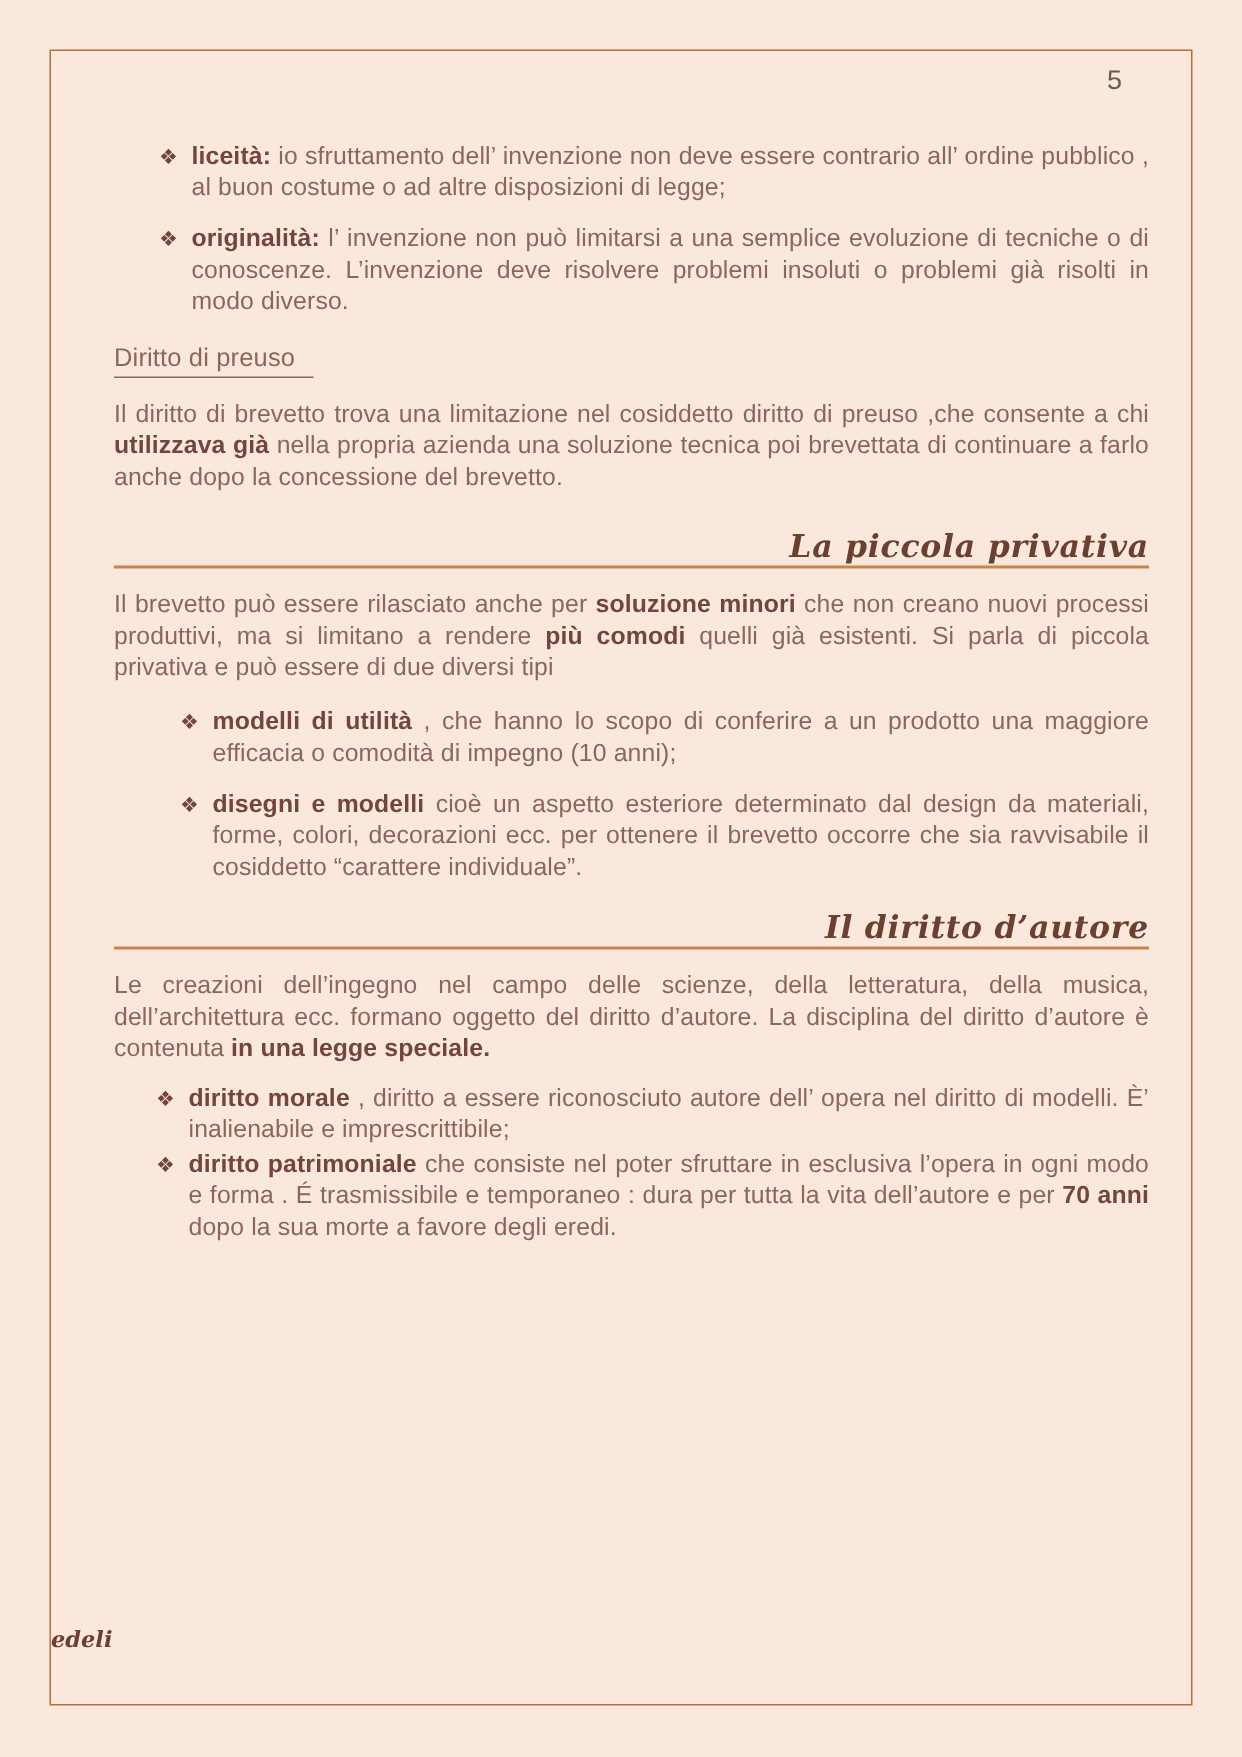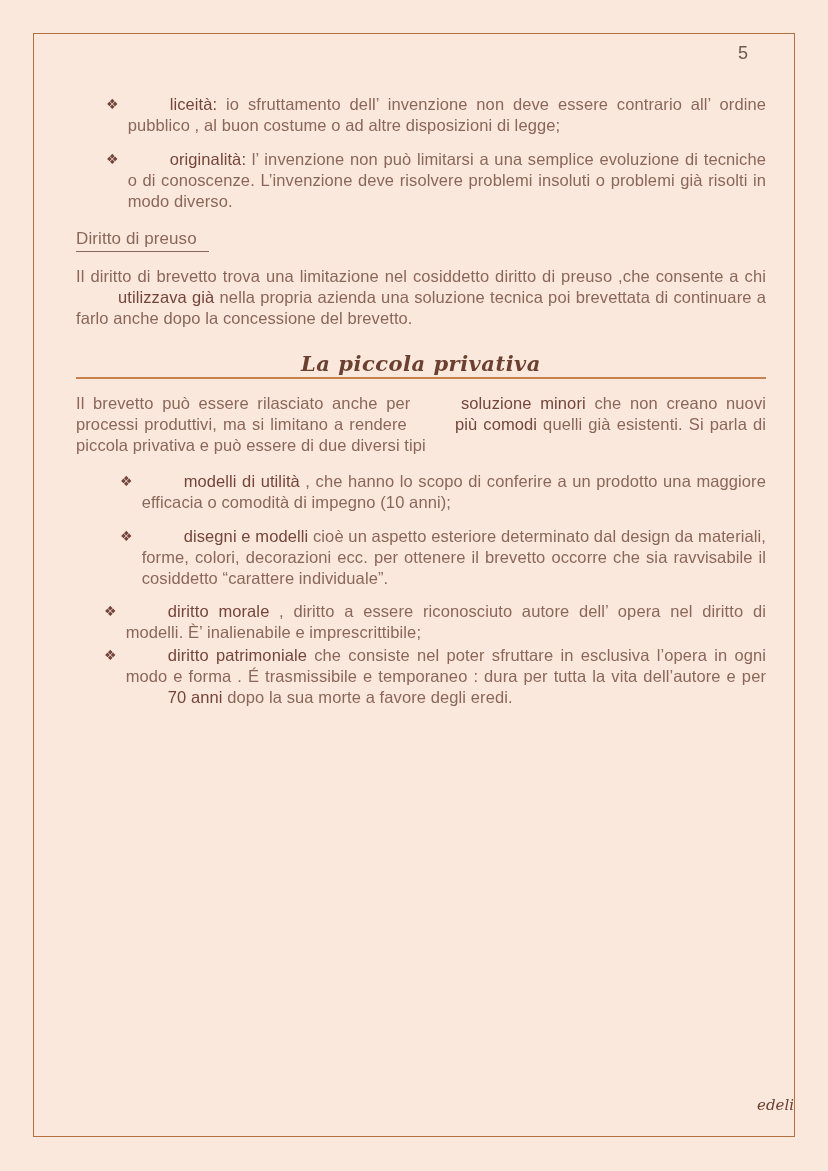--- a/index.html
+++ b/index.html
@@ -30,21 +30,21 @@
   }
   .content{
     position:absolute;left:42px;top:0;
     width:690px;
     padding-top:60px;
     color:var(--body-text);
     font-size:16.5px;line-height:21px;
     text-align:justify;
     letter-spacing:0.1px;
   }
-  strong{color:var(--bold-text);font-weight:normal;margin-left:42px;}
+  strong{color:var(--bold-text);font-weight:bold;}
   .blist{list-style:none;margin:0;padding:0;}
   .bitem{display:flex;gap:9px;margin:0 0 13px 0;}
   .bitem:last-child{margin-bottom:0;}
   .marker{
     flex:0 0 auto;
     color:var(--bold-text);
     font-size:14px;line-height:21px;
   }
   .btext{margin:0;}
   .g1{padding-left:30px;}
@@ -57,32 +57,32 @@
     display:inline-block;
     margin:0;
     font-size:17px;font-weight:normal;
     color:var(--body-text);
     border-bottom:1px solid var(--body-text);
     padding:0 12px 2px 0;
   }
   .script-wrap{margin-top:24px;}
   .script-wrap.autore{margin-top:18px;}
   .script-heading{
-    margin:0;text-align:center;
+    margin:0;text-align:right;
     font-family:"DejaVu Serif",serif;
     font-style:italic;font-weight:bold;
     font-size:21px;letter-spacing:0.5px;
     color:var(--heading-text);
   }
   .rule{border-bottom:2px solid var(--rule);margin-top:3px;}
   .watermark{
-    position:absolute;left:0;right:0;bottom:22px;
-    text-align:right;
+    position:absolute;left:0;right:0;bottom:34px;
+    text-align:left;
     font-family:"DejaVu Serif",serif;
-    font-style:italic;font-weight:normal;
+    font-style:italic;font-weight:bold;
     font-size:15px;color:var(--heading-text);
   }
 </style>
 </head>
 <body>
 
 <div class="frame">
 
   <div class="page-number">5</div>
 
@@ -117,21 +117,26 @@
       <li class="bitem">
         <span class="marker">❖</span>
         <p class="btext"><strong>modelli di utilità </strong><span>, che hanno lo scopo di conferire a un prodotto una maggiore efficacia o comodità di impegno (10 anni);</span></p>
       </li>
       <li class="bitem">
         <span class="marker">❖</span>
         <p class="btext"><strong>disegni e modelli</strong><span> cioè un aspetto esteriore determinato dal design da materiali, forme, colori, decorazioni ecc. per ottenere il brevetto occorre che sia ravvisabile il cosiddetto “carattere individuale”.</span></p>
       </li>
     </ul>
 
+    <div class="script-wrap autore">
+      <h2 class="script-heading">Il diritto d’autore</h2>
+      <div class="rule"></div>
+    </div>
 
+    <p class="para"><span>Le creazioni dell’ingegno nel campo delle scienze, della letteratura, della musica, dell’architettura ecc. formano oggetto del diritto d’autore. La disciplina del diritto d’autore è contenuta </span><strong>in una legge speciale.</strong></p>
 
     <ul class="blist g3">
       <li class="bitem">
         <span class="marker">❖</span>
         <p class="btext"><strong>diritto morale</strong><span> , diritto a essere riconosciuto autore dell’ opera nel diritto di modelli. È’ inalienabile e imprescrittibile;</span></p>
       </li>
       <li class="bitem">
         <span class="marker">❖</span>
         <p class="btext"><strong>diritto patrimoniale</strong><span> che consiste nel poter sfruttare in esclusiva l’opera in ogni modo e forma . É trasmissibile e temporaneo : dura per tutta la vita dell’autore e per </span><strong>70 anni</strong><span> dopo la sua morte a favore degli eredi.</span></p>
       </li>

